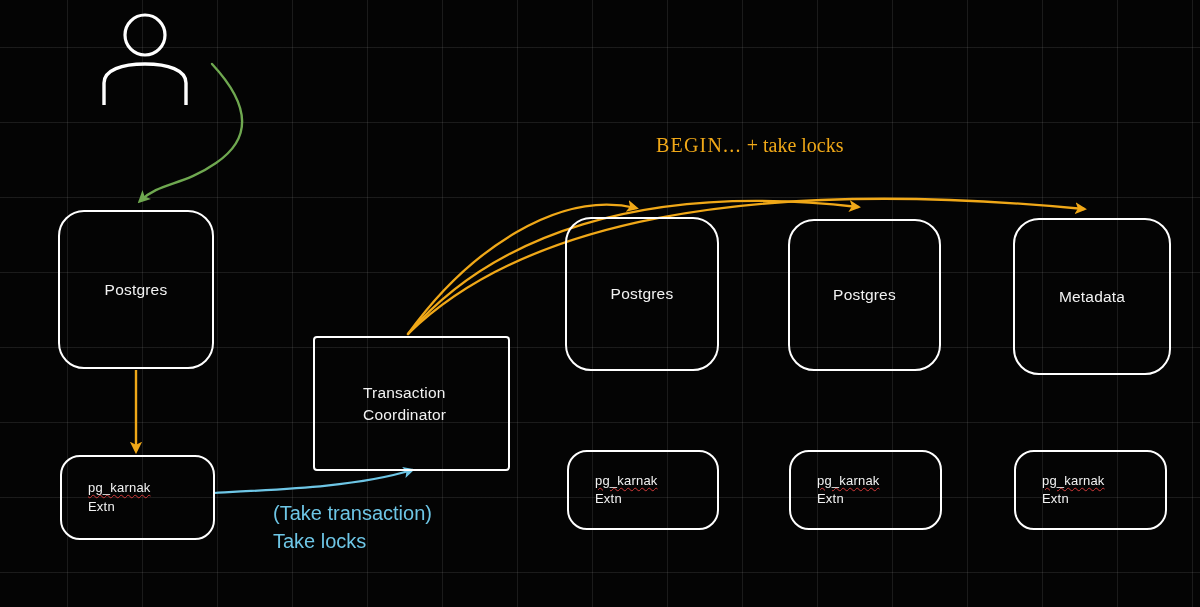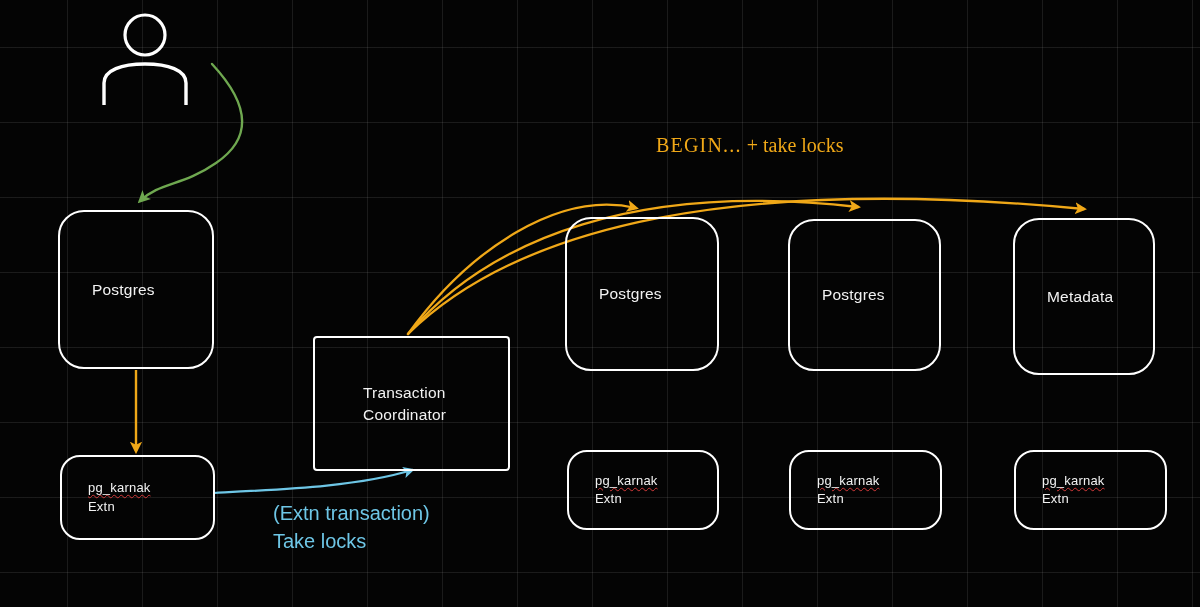--- a/index.html
+++ b/index.html
@@ -33,23 +33,22 @@
     position: absolute;
     box-sizing: border-box;
     border: 2.5px solid #ffffff;
     border-radius: 26px;
     background: transparent;
     color: #ffffff;
     display: flex;
     align-items: center;
   }
   .node.centered {
-    justify-content: flex-start;
+    justify-content: center;
     text-align: center;
-    padding-left: 32px;
   }
   .node .node-label {
     font-size: 15.5px;
     line-height: 1.38;
     letter-spacing: 0.2px;
     white-space: pre-line;
     color: #f2f2f2;
   }
   .node.tc .node-label { padding-left: 48px; font-size: 15.5px; }
 
@@ -149,21 +148,21 @@
 
     <path d="M 408 334 C 520 224 740 176 1084 209" fill="none" stroke="#f0a818" stroke-width="2.3" stroke-linecap="round" marker-end="url(#arrow-orange)"></path>
   </svg>
 
 
   <div class="caption" id="cap-begin">
     <span class="mono-part">BEGIN...</span><span class="sans-part"> + take locks</span>
   </div>
 
   <div class="caption" id="cap-start">
-    <div>(Extn transaction)</div>
+    <div>(Take transaction)</div>
     <div>Take locks</div>
   </div>
 
   <div class="node centered" style="left:58px; top:210px; width:156px; height:159px;">
     <span class="node-label">Postgres</span>
   </div>
 
   <div class="node" style="left:60px; top:455px; width:155px; height:85px; border-radius:20px;">
     <div class="ext-label">
       <span class="misspelled">pg_karnak</span><br>
@@ -177,21 +176,21 @@
   </div>
 
   <div class="node centered" style="left:565px; top:217px; width:154px; height:154px;">
     <span class="node-label">Postgres</span>
   </div>
 
   <div class="node centered" style="left:788px; top:219px; width:153px; height:152px;">
     <span class="node-label">Postgres</span>
   </div>
 
-  <div class="node centered" style="left:1013px; top:218px; width:142px; height:157px;">
+  <div class="node centered" style="left:1013px; top:218px; width:158px; height:157px;">
     <span class="node-label">Metadata</span>
   </div>
 
   <div class="node" style="left:567px; top:450px; width:152px; height:80px; border-radius:20px;">
     <div class="ext-label">
       <span class="misspelled">pg_karnak</span><br>
       <span>Extn</span>
     </div>
   </div>
 

